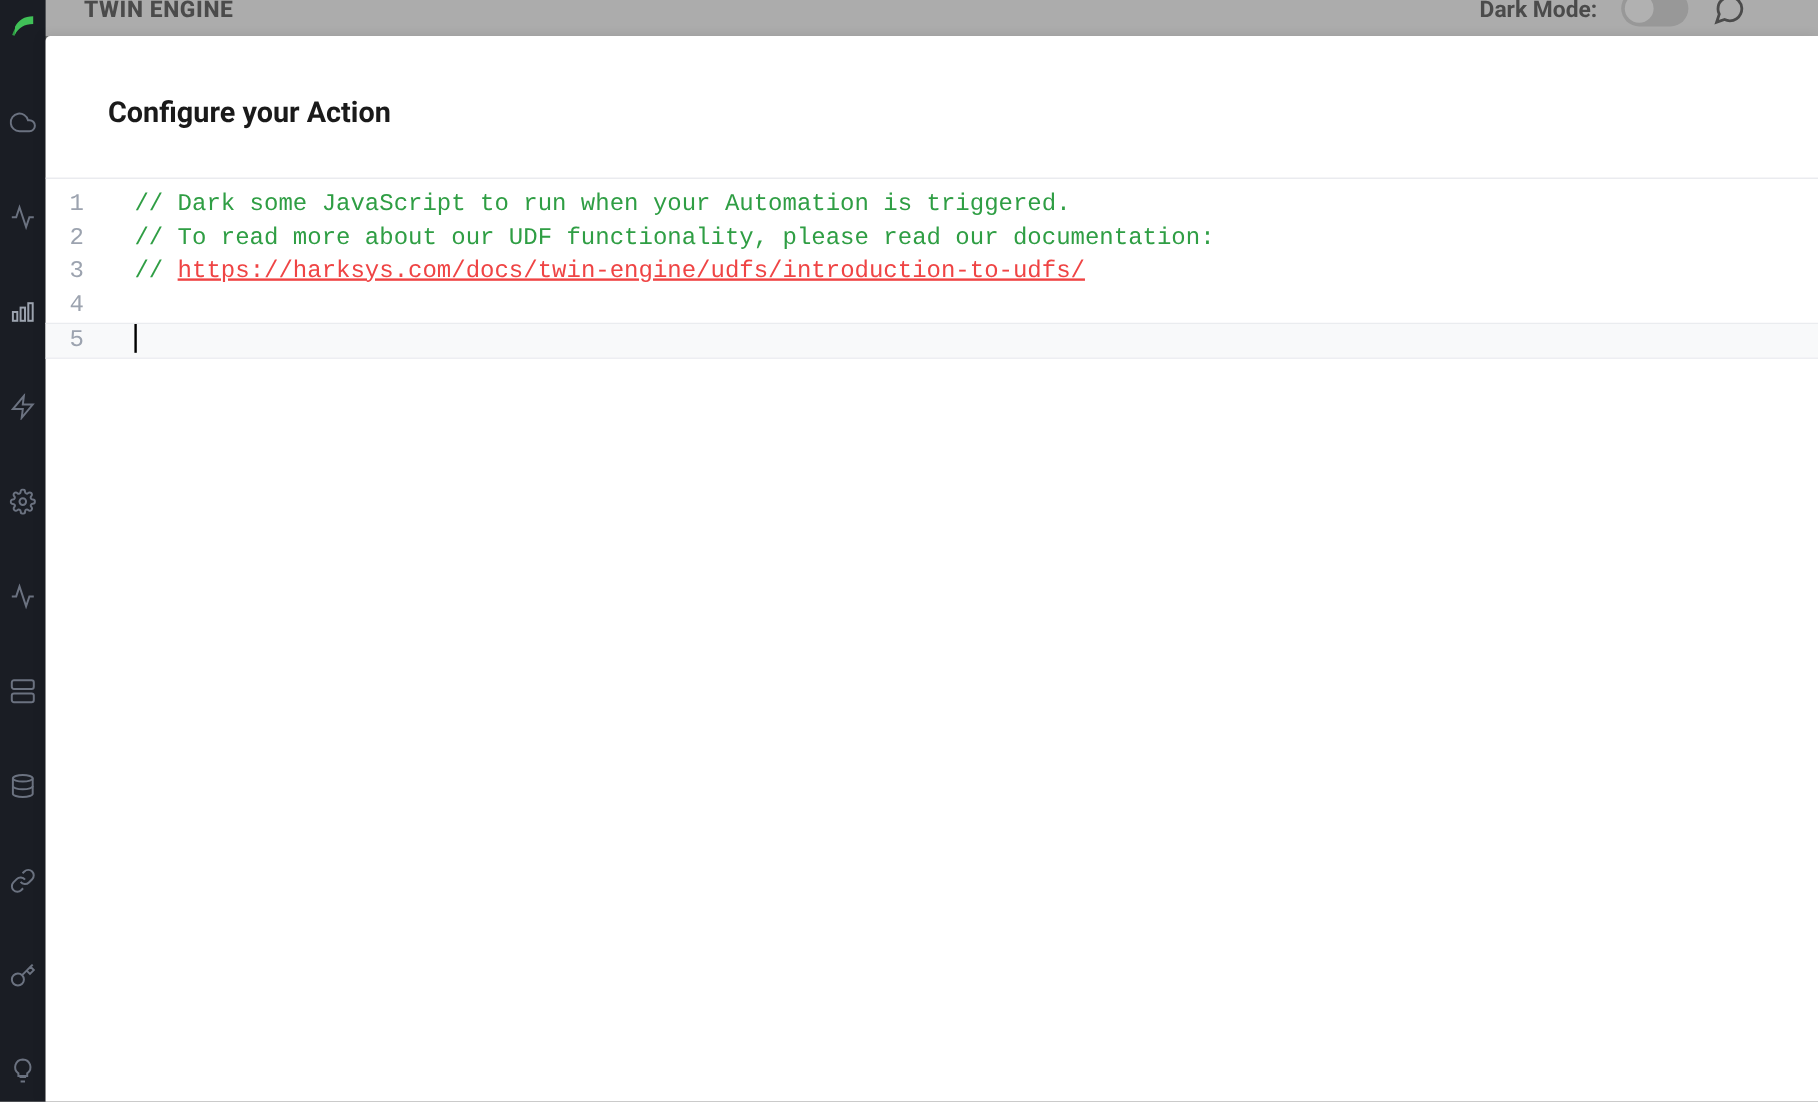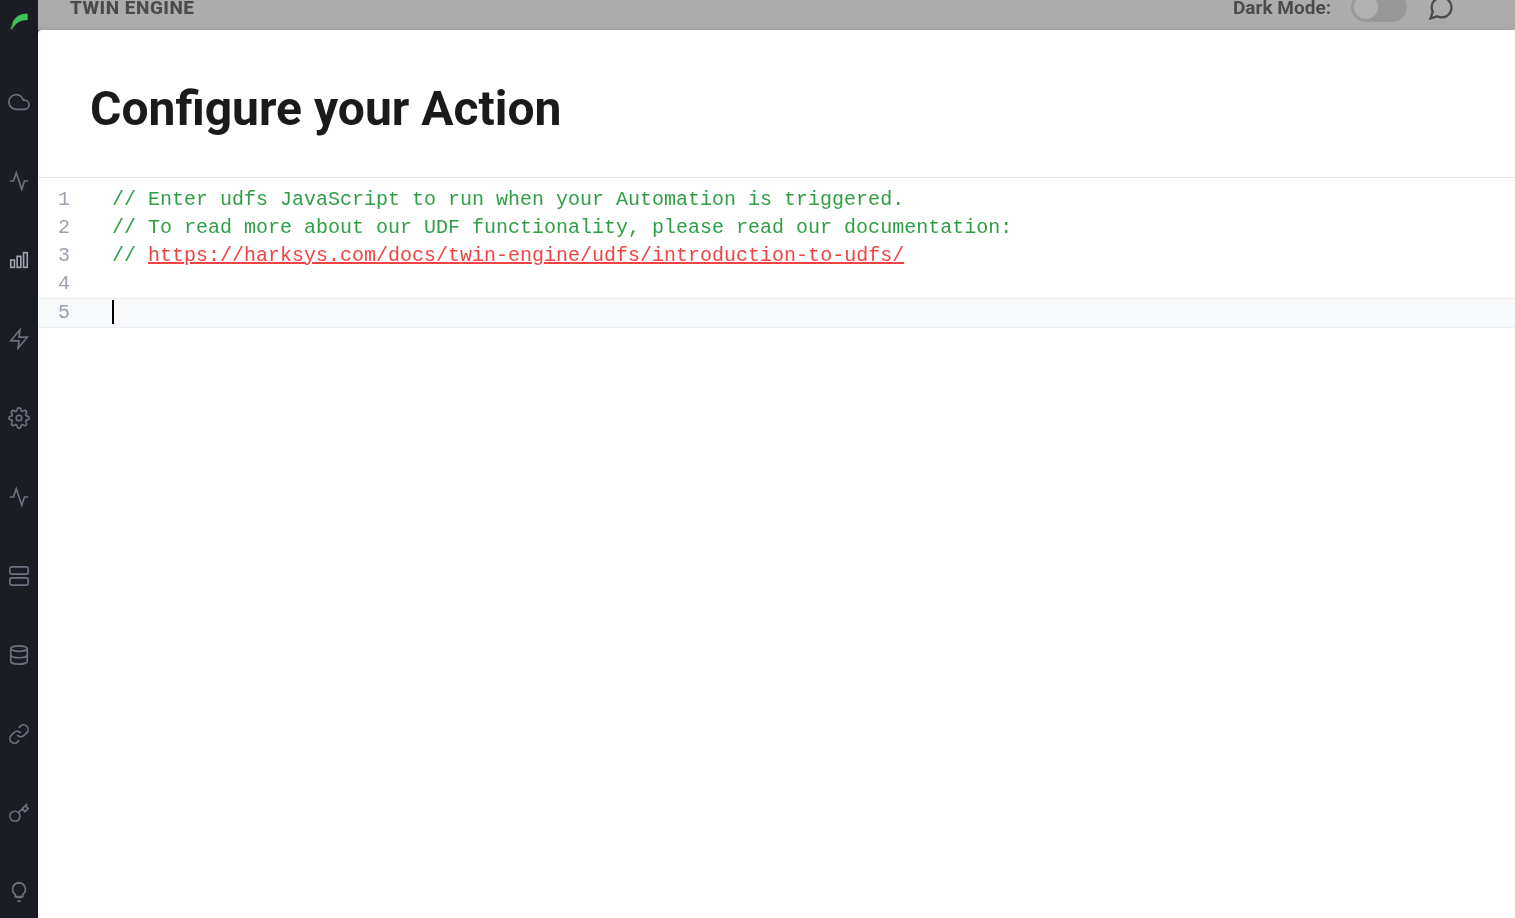--- a/index.html
+++ b/index.html
@@ -138,21 +138,21 @@
       z-index: 3;
       border-top-left-radius: 4px;
       box-shadow: -2px 0 10px rgba(0,0,0,0.1);
     }
     
     .modal-header {
       padding: 50px 0 40px 52px;
     }
     
     .modal-title {
-      font-size: 48px;
+      font-size: 24px;
       font-weight: 700;
       color: #1a1a1a;
     }
     
     .editor-container {
       border-top: 1px solid #e5e7eb;
       padding-top: 8px;
       font-family: "SF Mono", Monaco, Consolas, "Courier New", monospace;
       font-size: 20px;
       line-height: 28px;
@@ -308,21 +308,21 @@
 </div>
 
 <div class="modal-panel">
   <div class="modal-header">
     <h1 class="modal-title">Configure your Action</h1>
   </div>
 
   <div class="editor-container">
     <div class="editor-line">
       <div class="line-number">1</div>
-      <div class="line-content"><span class="comment">// Enter udfs JavaScript to run when your Automation is triggered.</span></div>
+      <div class="line-content"><span class="comment">// Dark some JavaScript to run when your Automation is triggered.</span></div>
     </div>
     <div class="editor-line">
       <div class="line-number">2</div>
       <div class="line-content"><span class="comment">// To read more about our UDF functionality, please read our documentation:</span></div>
     </div>
     <div class="editor-line">
       <div class="line-number">3</div>
       <div class="line-content"><span class="comment">// </span><span class="comment-link">https://harksys.com/docs/twin-engine/udfs/introduction-to-udfs/</span></div>
     </div>
     <div class="editor-line">

